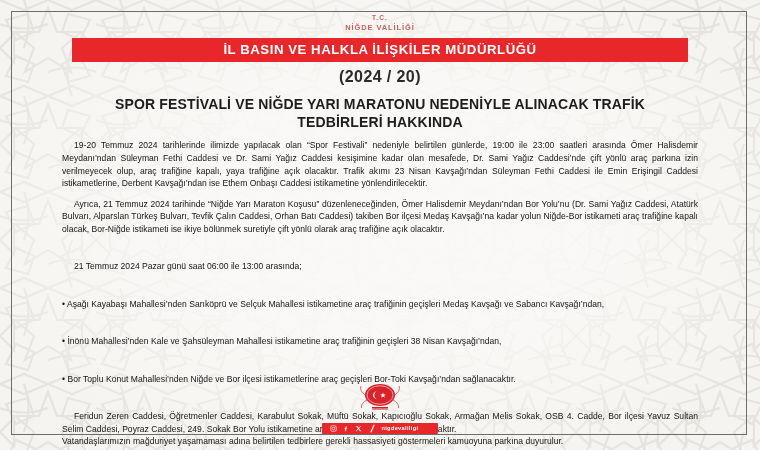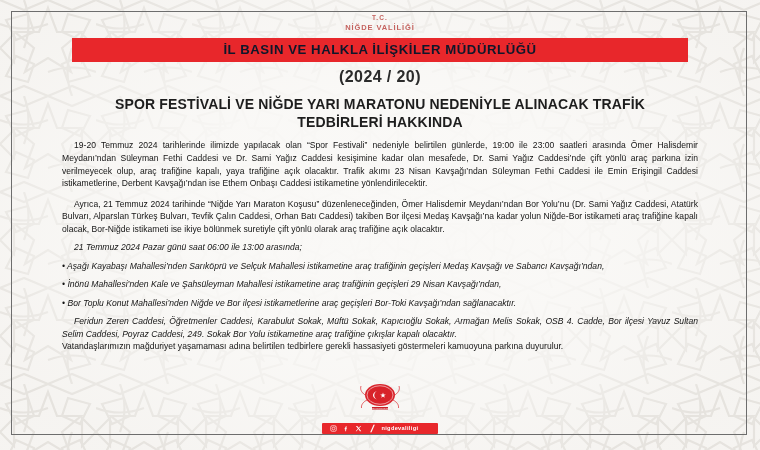--- a/index.html
+++ b/index.html
@@ -69,21 +69,21 @@
     font-size: 7.5px;
     font-weight: 700;
     letter-spacing: 0.9px;
     line-height: 1.35;
     margin: 0 0 5px 0;
   }
   .tc-line .tc-small { display: block; font-size: 6.5px; letter-spacing: 1.1px; }
 
   .red-banner {
     background: #e8272b;
-    color: #0f172a;
+    color: #ffffff;
     text-align: center;
     font-size: 13.2px;
     font-weight: 700;
     letter-spacing: 0.55px;
     padding: 5px 0 6px 0;
     margin: 0 10px;
     line-height: 1;
   }
 
   .main-title {
@@ -123,21 +123,21 @@
   .para {
     color: #141414;
     font-size: 8.55px;
     line-height: 1.465;
     text-align: justify;
     text-justify: inter-word;
     margin: 8px 0 0 0;
     letter-spacing: 0.02px;
   }
   .para.indent { text-indent: 12px; }
-  .para.tight  { margin-top: 6px; font-style: italic; }
+  .para.tight  { margin-top: 25px; }
   .para.bullet { text-indent: 0; padding-left: 10px; }
   .para.bullet::before {
     content: "• ";
     margin-left: -10px;
   }
   .para.nospace { margin-top: 0; }
 
   
   #footer {
     position: absolute;
@@ -241,21 +241,21 @@
 
     <div class="issue-no">(2024 / 20)</div>
 
     <div class="subject">SPOR FESTİVALİ VE NİĞDE YARI MARATONU NEDENİYLE ALINACAK TRAFİK TEDBİRLERİ HAKKINDA</div>
 
     <div class="body-text">
       <p class="para indent">19-20 Temmuz 2024 tarihlerinde ilimizde yapılacak olan “Spor Festivali” nedeniyle belirtilen günlerde, 19:00 ile 23:00 saatleri arasında Ömer Halisdemir Meydanı’ndan Süleyman Fethi Caddesi ve Dr. Sami Yağız Caddesi kesişimine kadar olan mesafede, Dr. Sami Yağız Caddesi’nde çift yönlü araç parkına izin verilmeyecek olup, araç trafiğine kapalı, yaya trafiğine açık olacaktır. Trafik akımı 23 Nisan Kavşağı’ndan Süleyman Fethi Caddesi ile Emin Erişingil Caddesi istikametlerine, Derbent Kavşağı’ndan ise Ethem Onbaşı Caddesi istikametine yönlendirilecektir.</p>
       <p class="para indent">Ayrıca, 21 Temmuz 2024 tarihinde “Niğde Yarı Maraton Koşusu” düzenleneceğinden, Ömer Halisdemir Meydanı’ndan Bor Yolu’nu (Dr. Sami Yağız Caddesi, Atatürk Bulvarı, Alparslan Türkeş Bulvarı, Tevfik Çalın Caddesi, Orhan Batı Caddesi) takiben Bor ilçesi Medaş Kavşağı’na kadar yolun Niğde-Bor istikameti araç trafiğine kapalı olacak, Bor-Niğde istikameti ise ikiye bölünmek suretiyle çift yönlü olarak araç trafiğine açık olacaktır.</p>
       <p class="para indent tight">21 Temmuz 2024 Pazar günü saat 06:00 ile 13:00 arasında;</p>
       <p class="para bullet tight">Aşağı Kayabaşı Mahallesi’nden Sarıköprü ve Selçuk Mahallesi istikametine araç trafiğinin geçişleri Medaş Kavşağı ve Sabancı Kavşağı’ndan,</p>
-      <p class="para bullet tight">İnönü Mahallesi’nden Kale ve Şahsüleyman Mahallesi istikametine araç trafiğinin geçişleri 29 Nisan Kavşağı’ndan,</p>
+      <p class="para bullet tight">İnönü Mahallesi’nden Kale ve Şahsüleyman Mahallesi istikametine araç trafiğinin geçişleri 38 Nisan Kavşağı’ndan,</p>
       <p class="para bullet tight">Bor Toplu Konut Mahallesi’nden Niğde ve Bor ilçesi istikametlerine araç geçişleri Bor-Toki Kavşağı’ndan sağlanacaktır.</p>
       <p class="para indent tight">Feridun Zeren Caddesi, Öğretmenler Caddesi, Karabulut Sokak, Müftü Sokak, Kapıcıoğlu Sokak, Armağan Melis Sokak, OSB 4. Cadde, Bor ilçesi Yavuz Sultan Selim Caddesi, Poyraz Caddesi, 249. Sokak Bor Yolu istikametine araç trafiğine çıkışlar kapalı olacaktır.</p>
       <p class="para nospace">Vatandaşlarımızın mağduriyet yaşamaması adına belirtilen tedbirlere gerekli hassasiyeti göstermeleri kamuoyuna parkına duyurulur.</p>
     </div>
 
   </div>
 
   <div id="footer">
 
     <svg class="emblem" viewBox="0 0 92 68" xmlns="http://www.w3.org/2000/svg">

